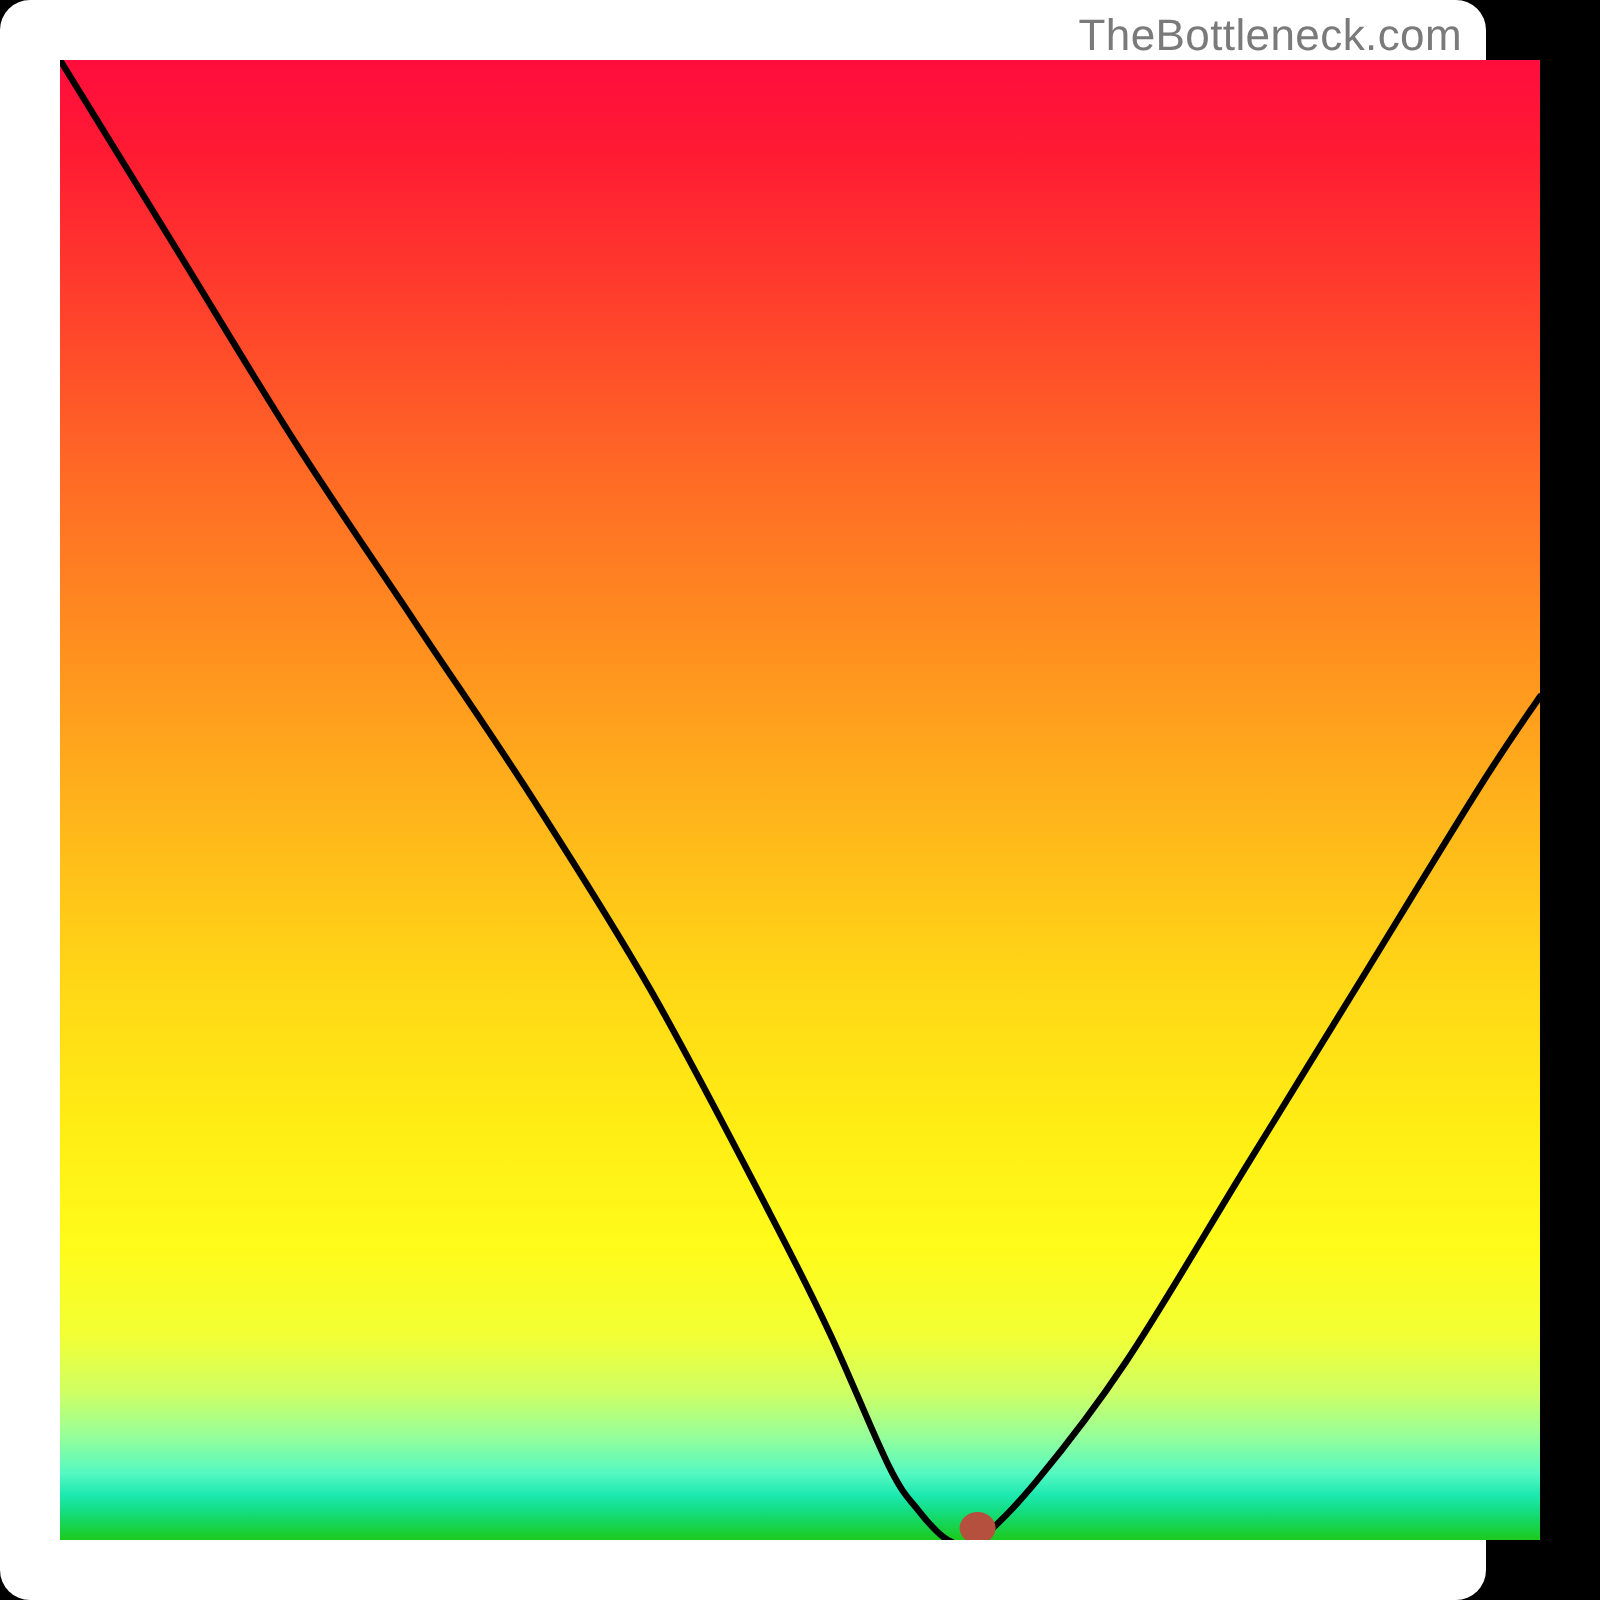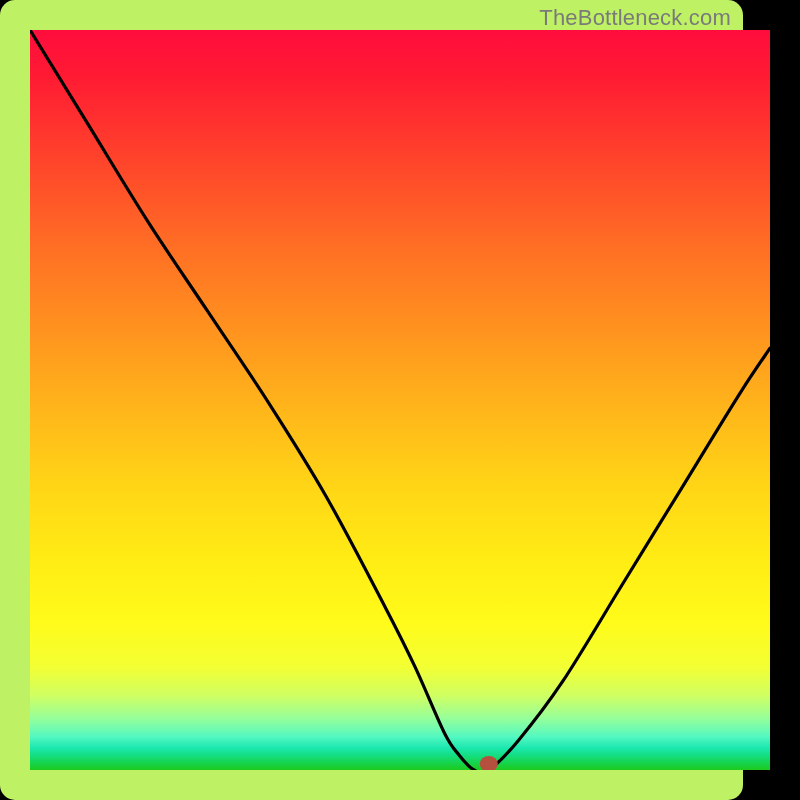--- a/index.html
+++ b/index.html
@@ -10,21 +10,21 @@
     background: #000;
     overflow: hidden;
     font-family: Arial, Helvetica, sans-serif;
   }
   .frame {
     position: absolute;
     left: 0;
     top: 0;
     width: 743px;
     height: 800px;
-    background: #bef264;
+    background: #ffffff;
     border-radius: 15px;
   }
   .plot {
     position: absolute;
     left: 30px;
     top: 30px;
     width: 740px;
     height: 740px;
   }
   .gradient {

